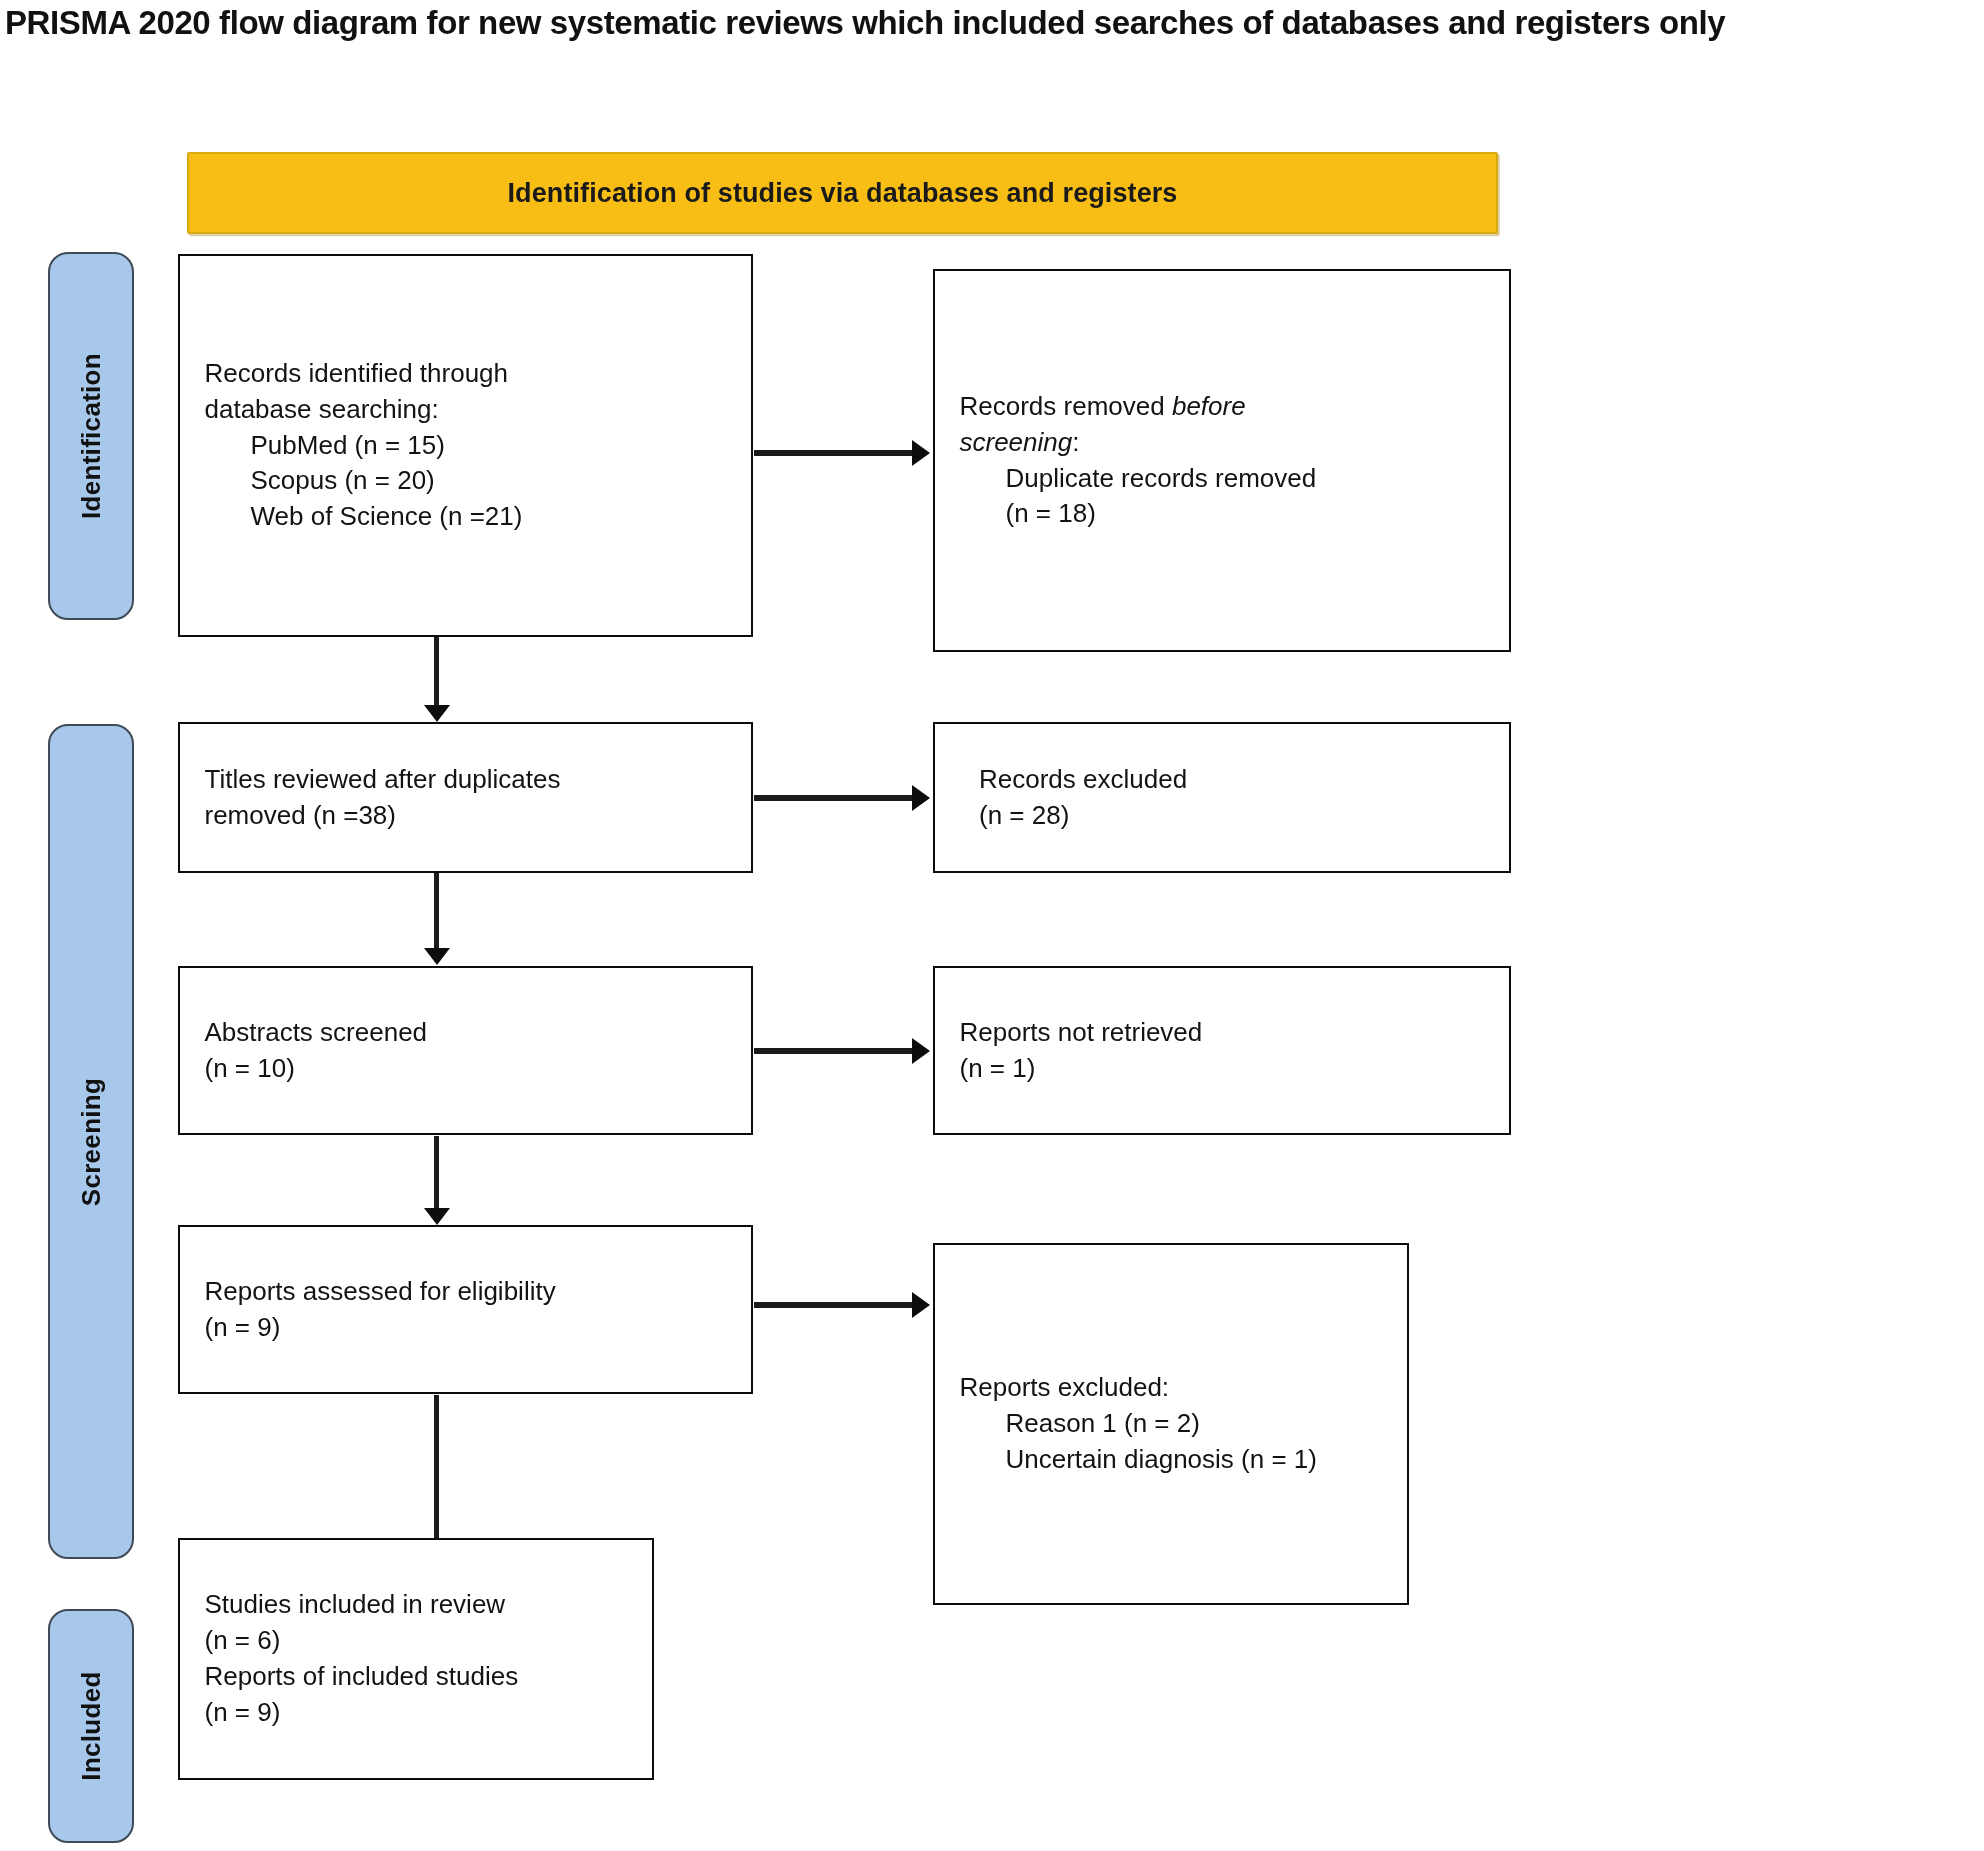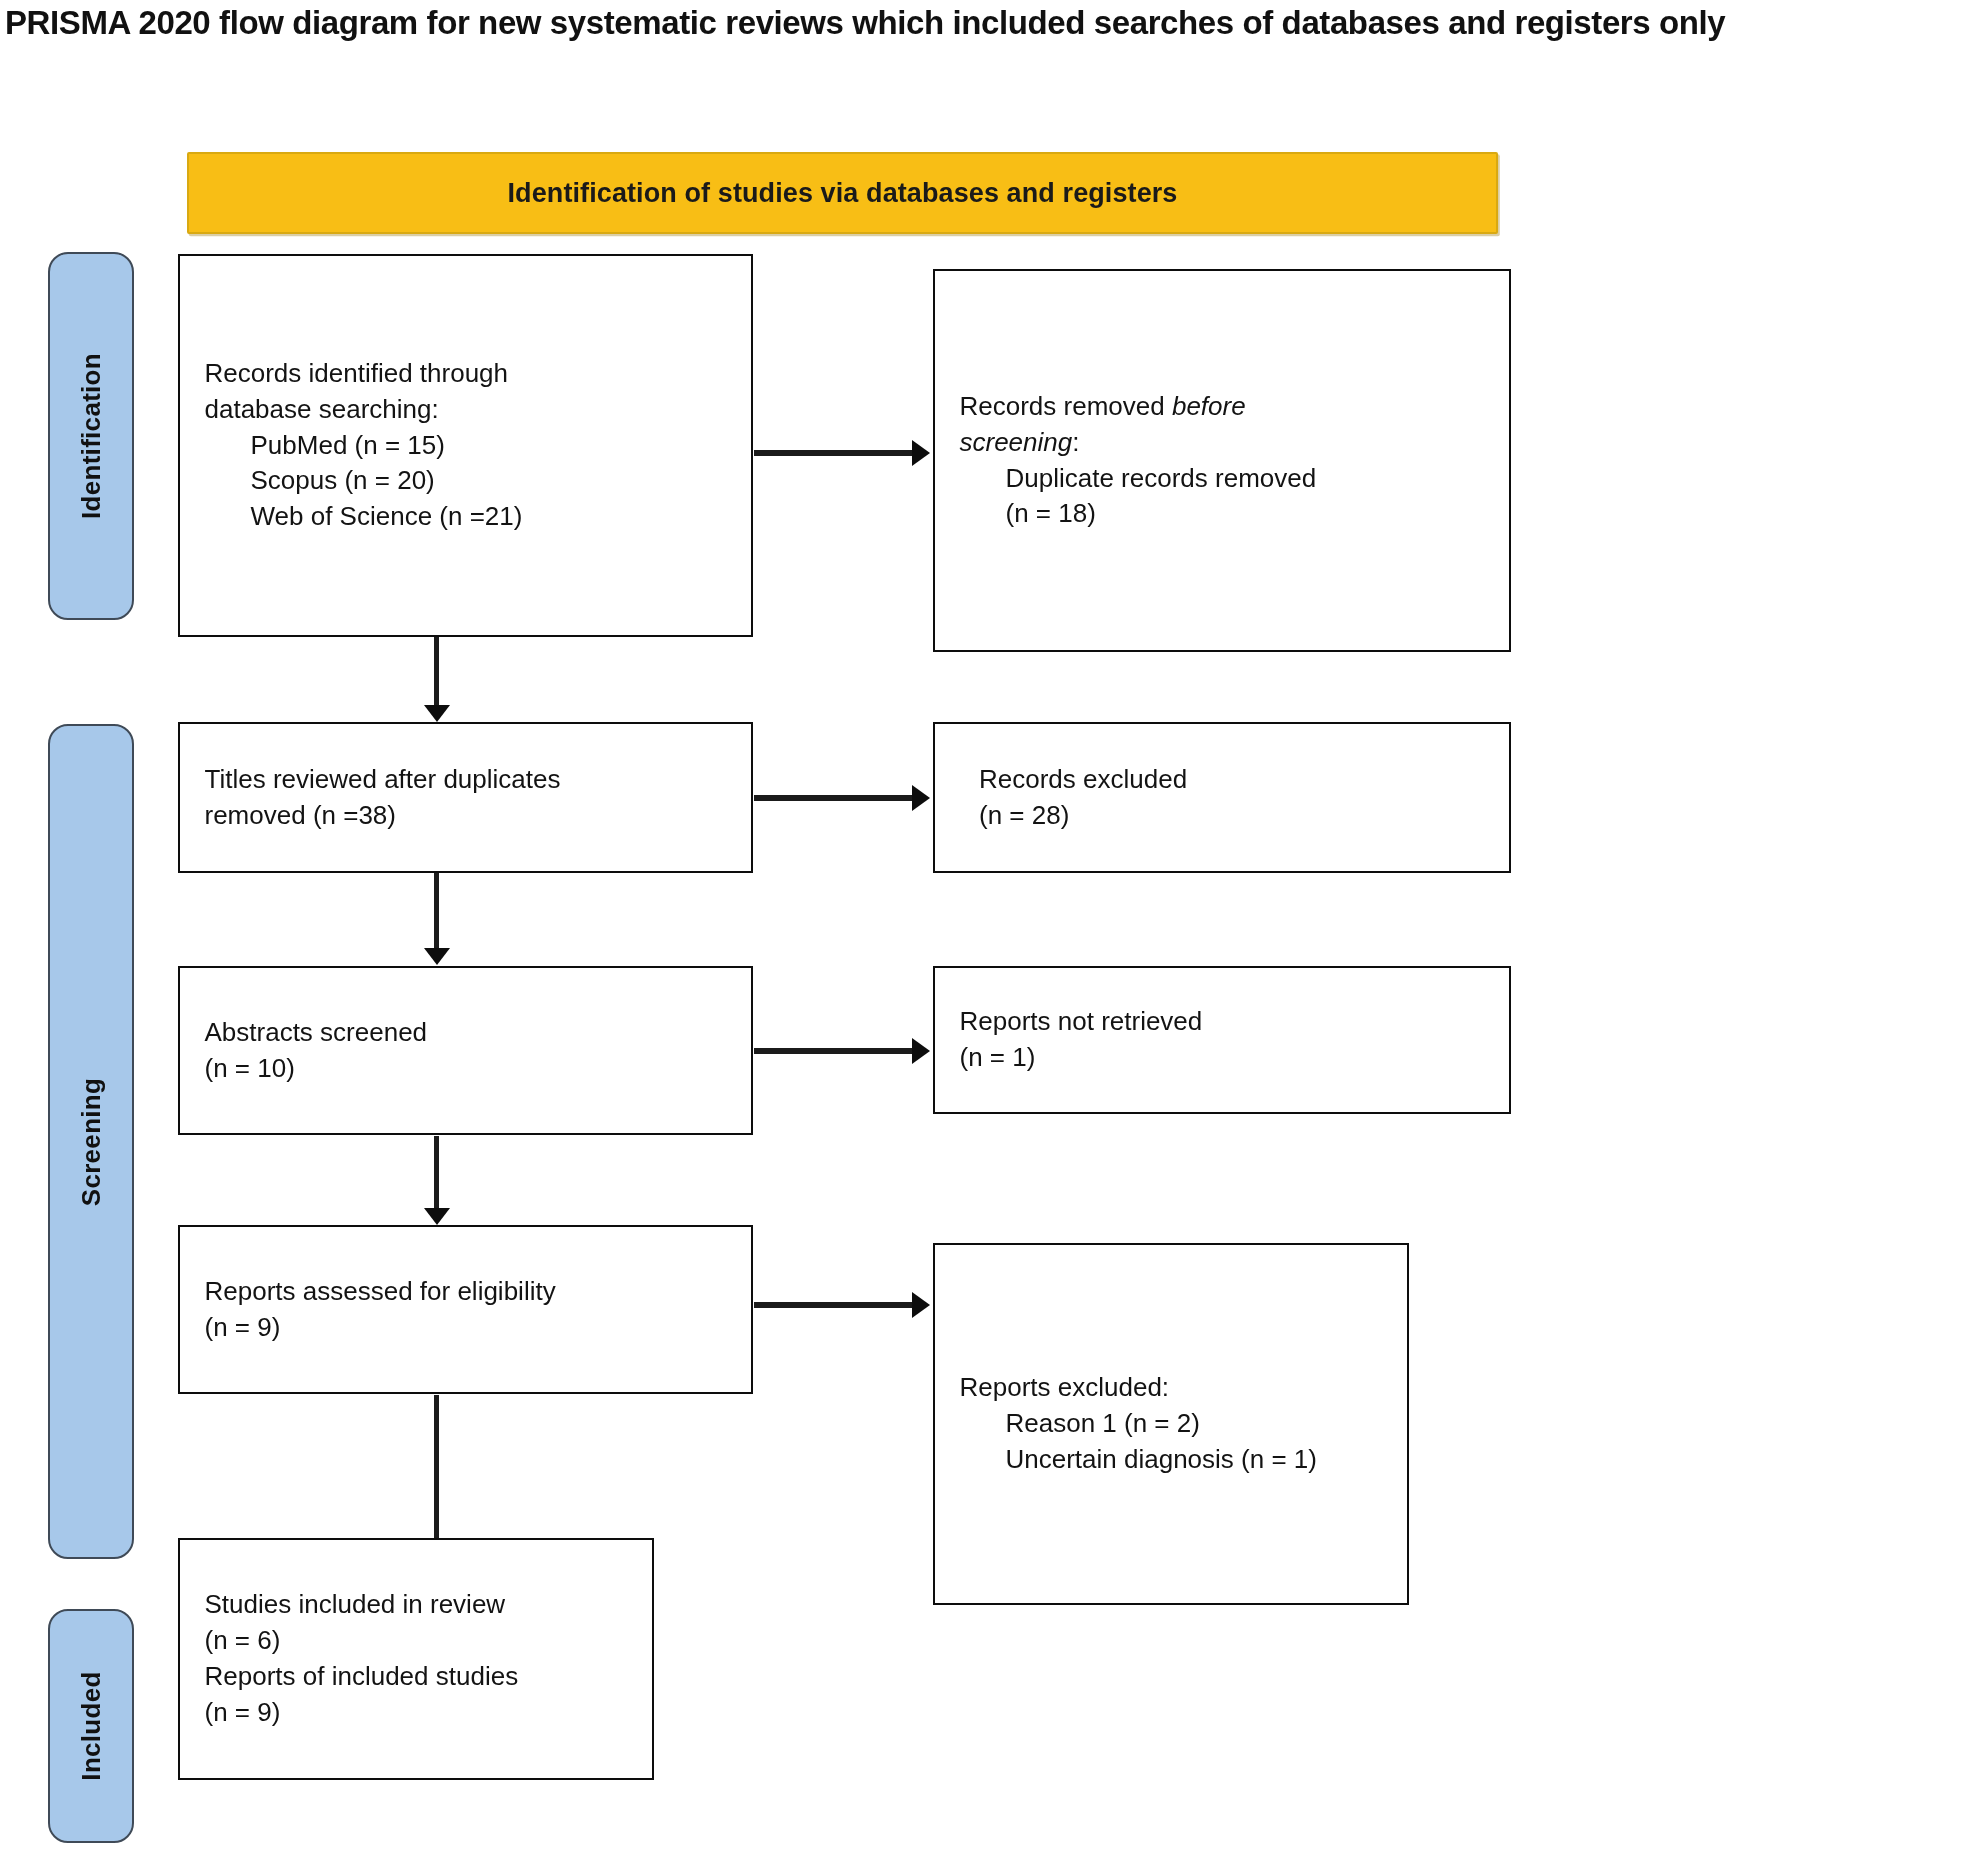--- a/index.html
+++ b/index.html
@@ -182,21 +182,21 @@
 
   <div class="arrow-h" style="left:754px; top:795px; width:158px;"></div>
 
   <div class="arrow-v" style="left:434px; top:873px; height:76px;"></div>
 
   <div class="box" style="left:178px; top:966px; width:575px; height:169px;">
     <div class="line">Abstracts screened</div>
     <div class="line">(n = 10)</div>
   </div>
 
-  <div class="box" style="left:933px; top:966px; width:578px; height:148px;">
+  <div class="box" style="left:933px; top:966px; width:578px; height:169px;">
     <div class="line">Reports not retrieved</div>
     <div class="line">(n = 1)</div>
   </div>
 
   <div class="arrow-h" style="left:754px; top:1048px; width:158px;"></div>
 
   <div class="arrow-v" style="left:434px; top:1136px; height:73px;"></div>
 
   <div class="box" style="left:178px; top:1225px; width:575px; height:169px;">
     <div class="line">Reports assessed for eligibility</div>

